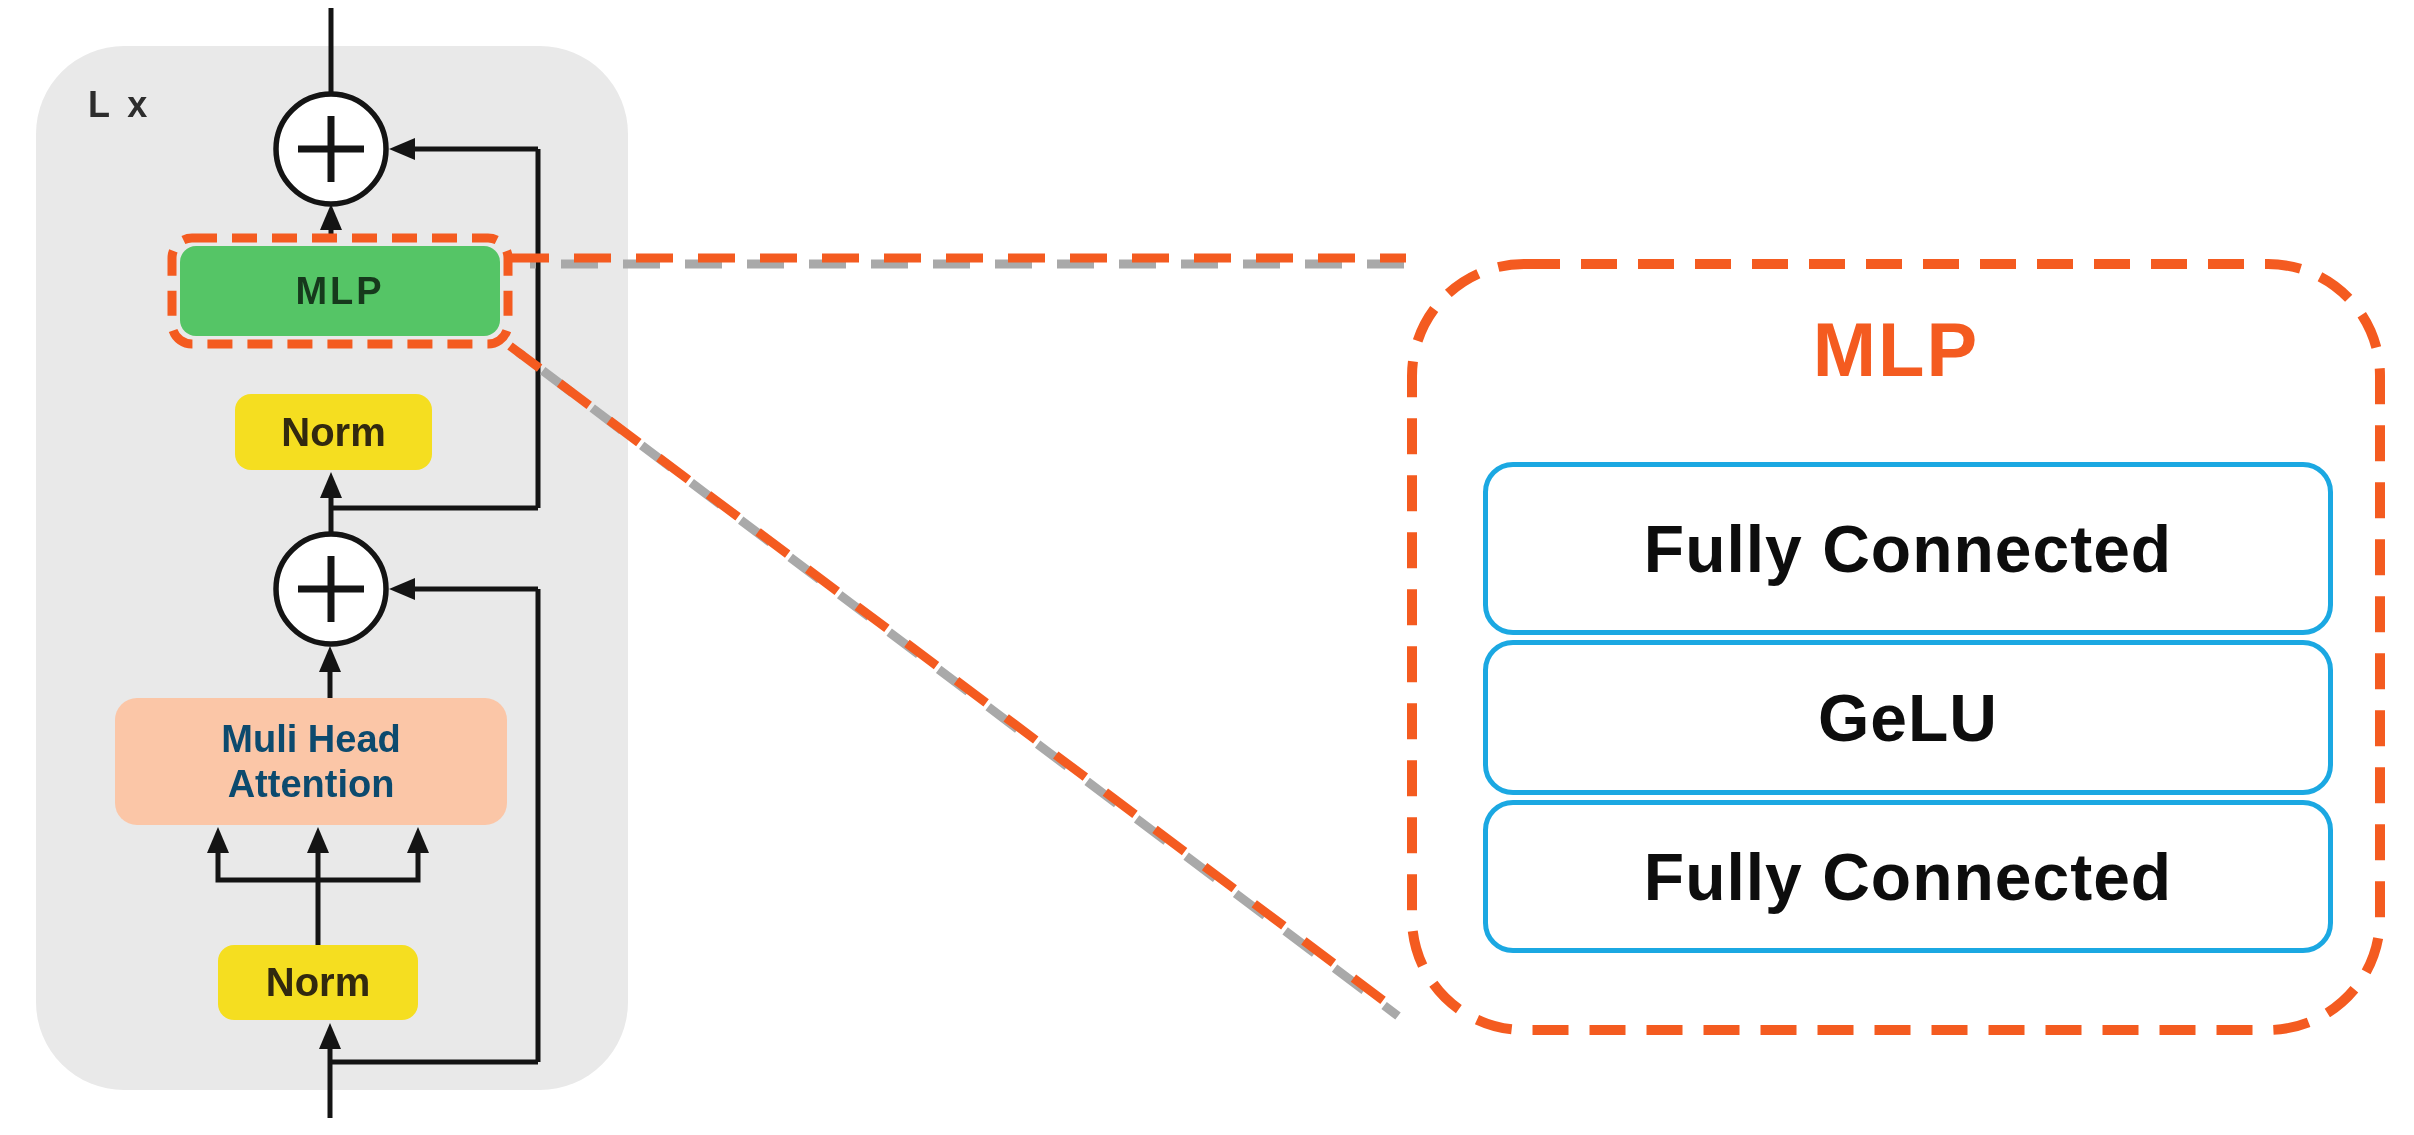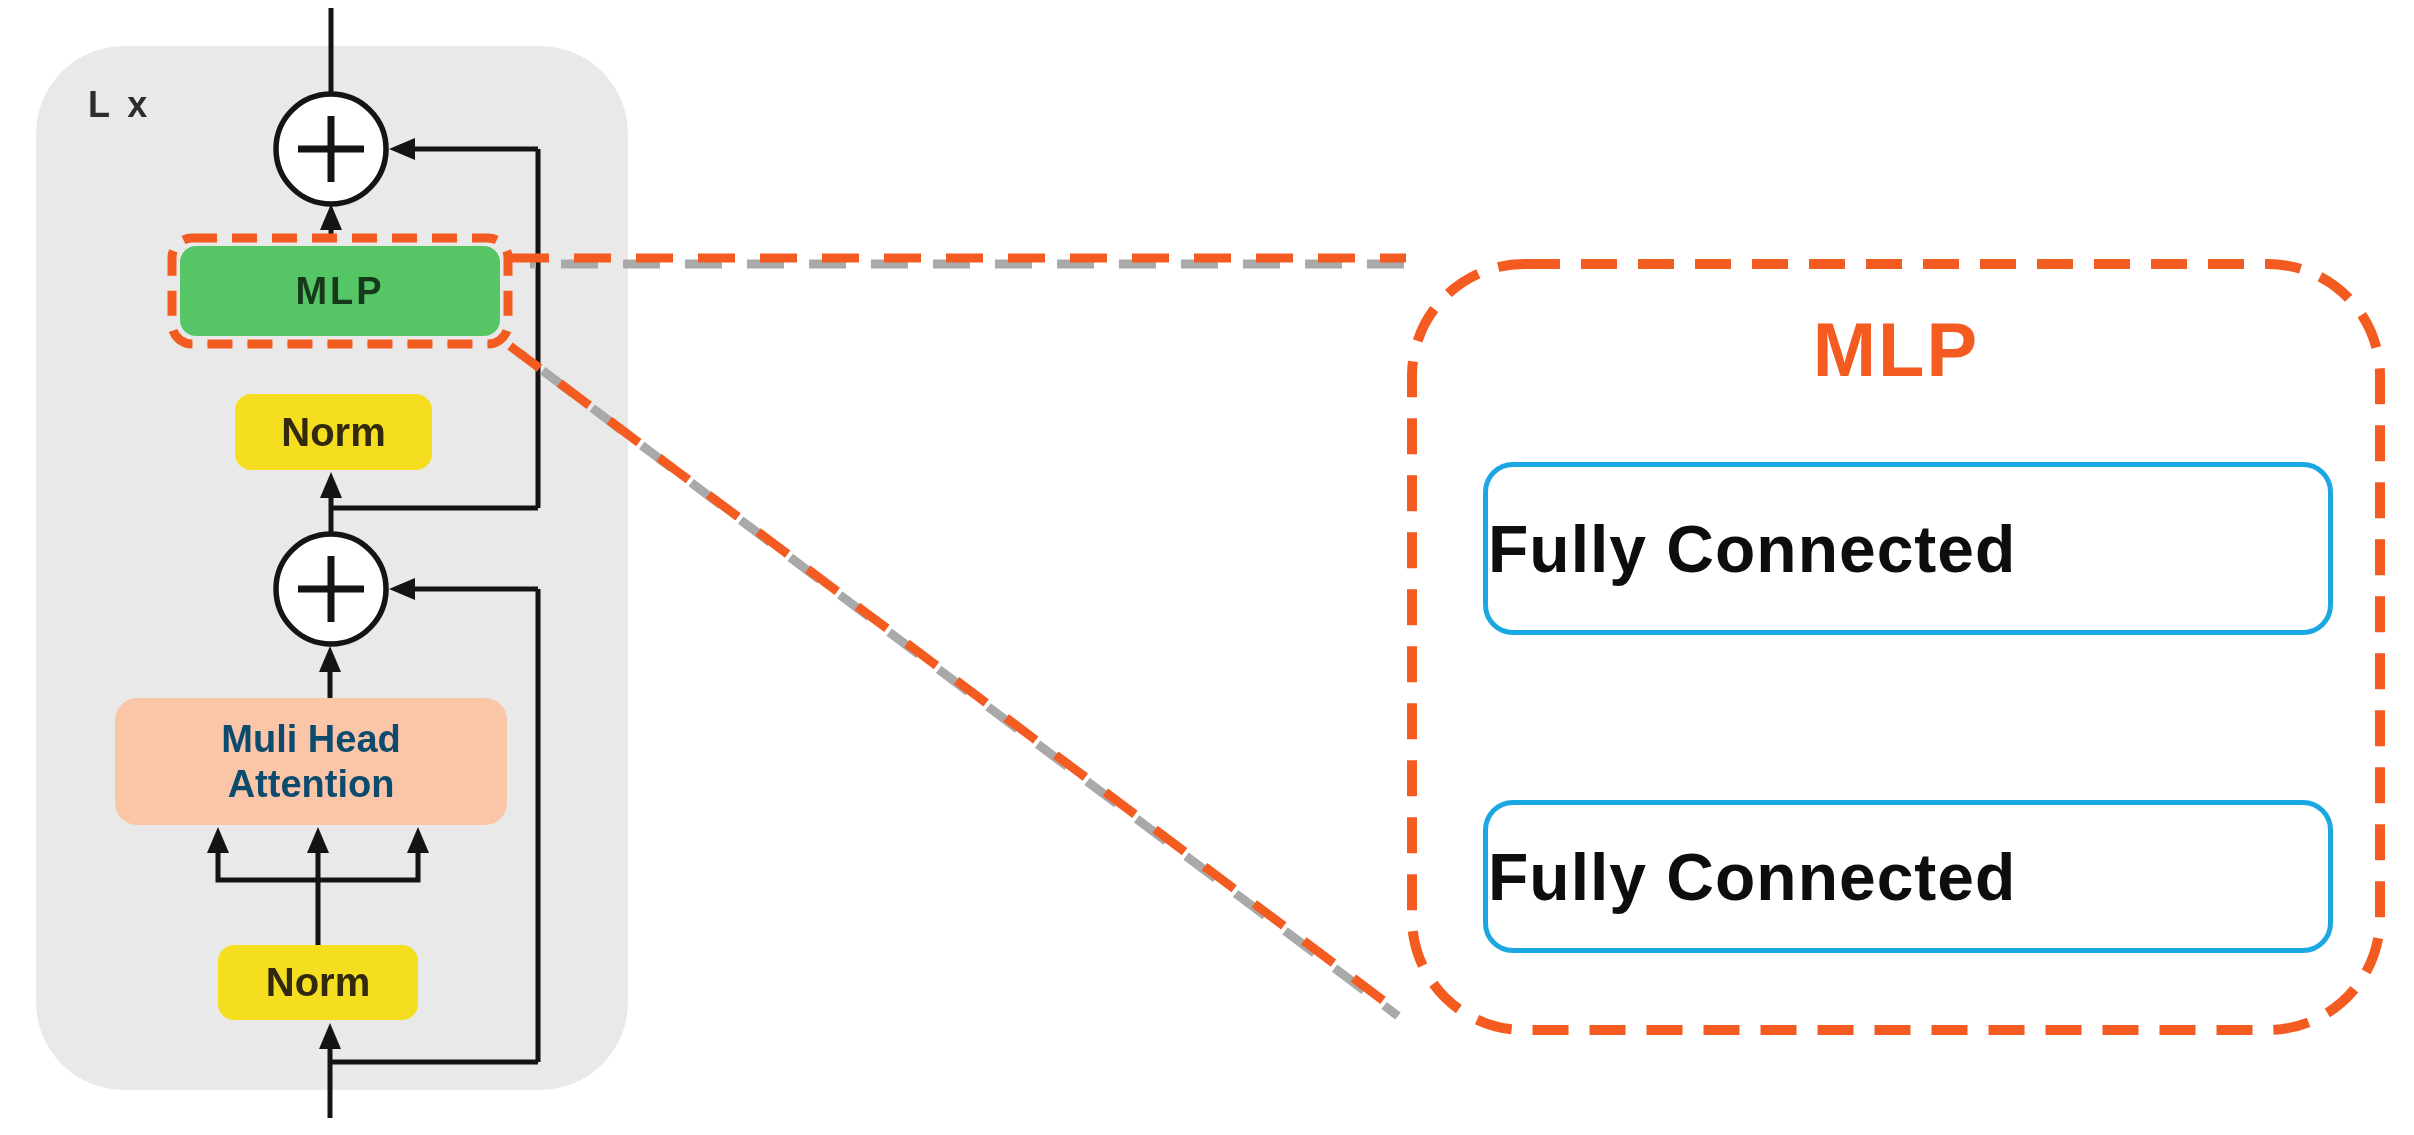--- a/index.html
+++ b/index.html
@@ -95,21 +95,21 @@
   }
   .layer-box {
     left: 1483px;
     width: 850px;
     background: #ffffff;
     border: 5px solid #1BA8E2;
     border-radius: 30px;
     box-sizing: border-box;
     display: flex;
     align-items: center;
-    justify-content: flex-start;
+    justify-content: center;
     font-size: 66px;
     font-weight: 700;
     letter-spacing: 1px;
     color: #0d0d0d;
     z-index: 3;
   }
   #layer-fc1 { top: 462px; height: 173px; }
   #layer-gelu { top: 640px; height: 155px; }
   #layer-fc2 { top: 800px; height: 153px; }
 </style>
@@ -192,18 +192,21 @@
   <div id="norm-bottom-box" class="abs node-box">
     <span>Norm</span>
   </div>
 
   <div id="zoom-title" class="abs">MLP</div>
 
   <div id="layer-fc1" class="abs layer-box">
     <span>Fully Connected</span>
   </div>
 
+  <div id="layer-gelu" class="abs layer-box">
+    <span>GeLU</span>
+  </div>
 
   <div id="layer-fc2" class="abs layer-box">
     <span>Fully Connected</span>
   </div>
 
 </div>
 
 </body></html>

